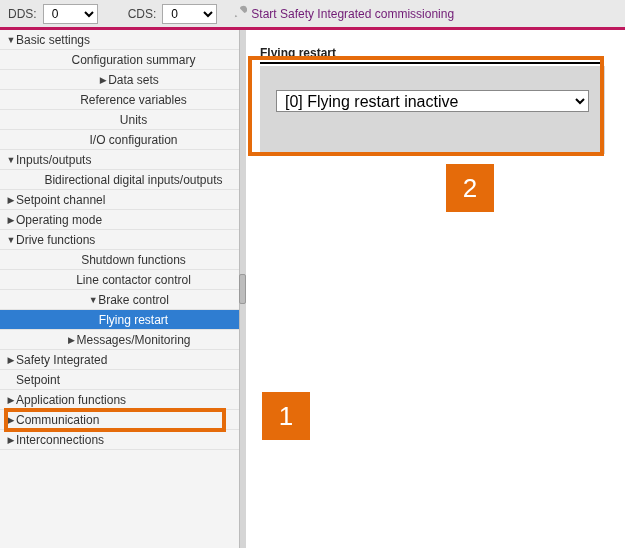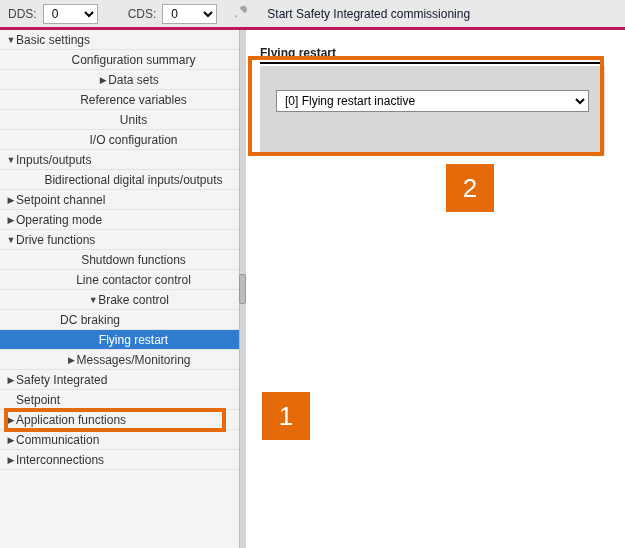--- a/index.html
+++ b/index.html
@@ -28,22 +28,22 @@
     background: #fff;
     border: 1px solid #aaa;
     font-size: 12px;
     padding: 0 4px;
     width: 55px;
   }
   .toolbar .gap { width: 18px; }
   .toolbar .safety {
     display: flex;
     align-items: center;
-    gap: 20px;
-    color: #0f172a;
+    gap: 4px;
+    color: #701a75;
     padding-left: 10px;
   }
   .toolbar .safety svg { opacity: 0.6; }
 
   .layout { display: flex; height: calc(100% - 30px); }
   .sidebar {
     width: 240px;
     background: #f4f4f4;
     overflow-y: auto;
     border-right: 1px solid #bbb;
@@ -106,21 +106,21 @@
     background: #d7d7d7;
     width: 345px;
     height: 88px;
     padding: 24px 16px;
   }
   .option-select {
     width: 100%;
     height: 22px;
     background: #fff;
     border: 1px solid #888;
-    font-size: 12px;
+    font-size: 16px;
     padding: 0 4px;
   } 
   .badge {
     position: absolute;
     width: 48px; height: 48px;
     background: #e56b0a;
     color: #fff;
     font-size: 26px;
     display: flex;
     align-items: center;
@@ -209,24 +209,20 @@
         <span>Shutdown functions</span>
       </div>
       <div class="row indent1">
         <span class="caret"></span>
         <span>Line contactor control</span>
       </div>
       <div class="row indent1">
         <span class="caret">▼</span>
         <span>Brake control</span>
       </div>
-      <div class="row indent3">
-        <span class="caret"></span>
-        <span>DC braking</span>
-      </div>
       <div class="row indent1 selected">
         <span class="caret"></span>
         <span>Flying restart</span>
       </div>
       <div class="row indent1">
         <span class="caret">▶</span>
         <span>Messages/Monitoring</span>
       </div>
       <div class="row indent0">
         <span class="caret">▶</span>

